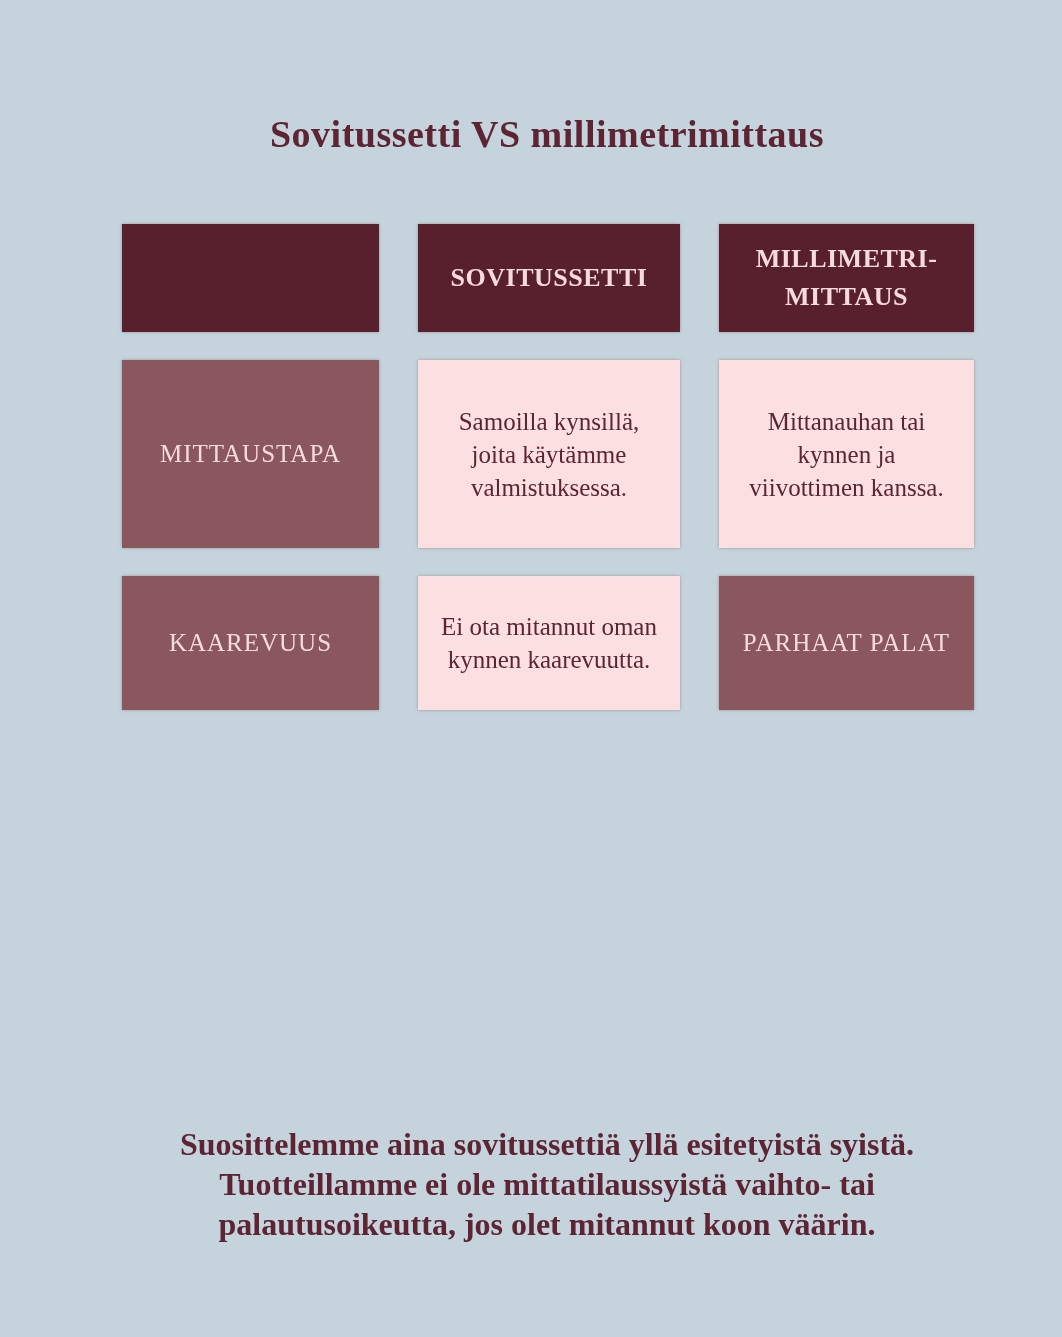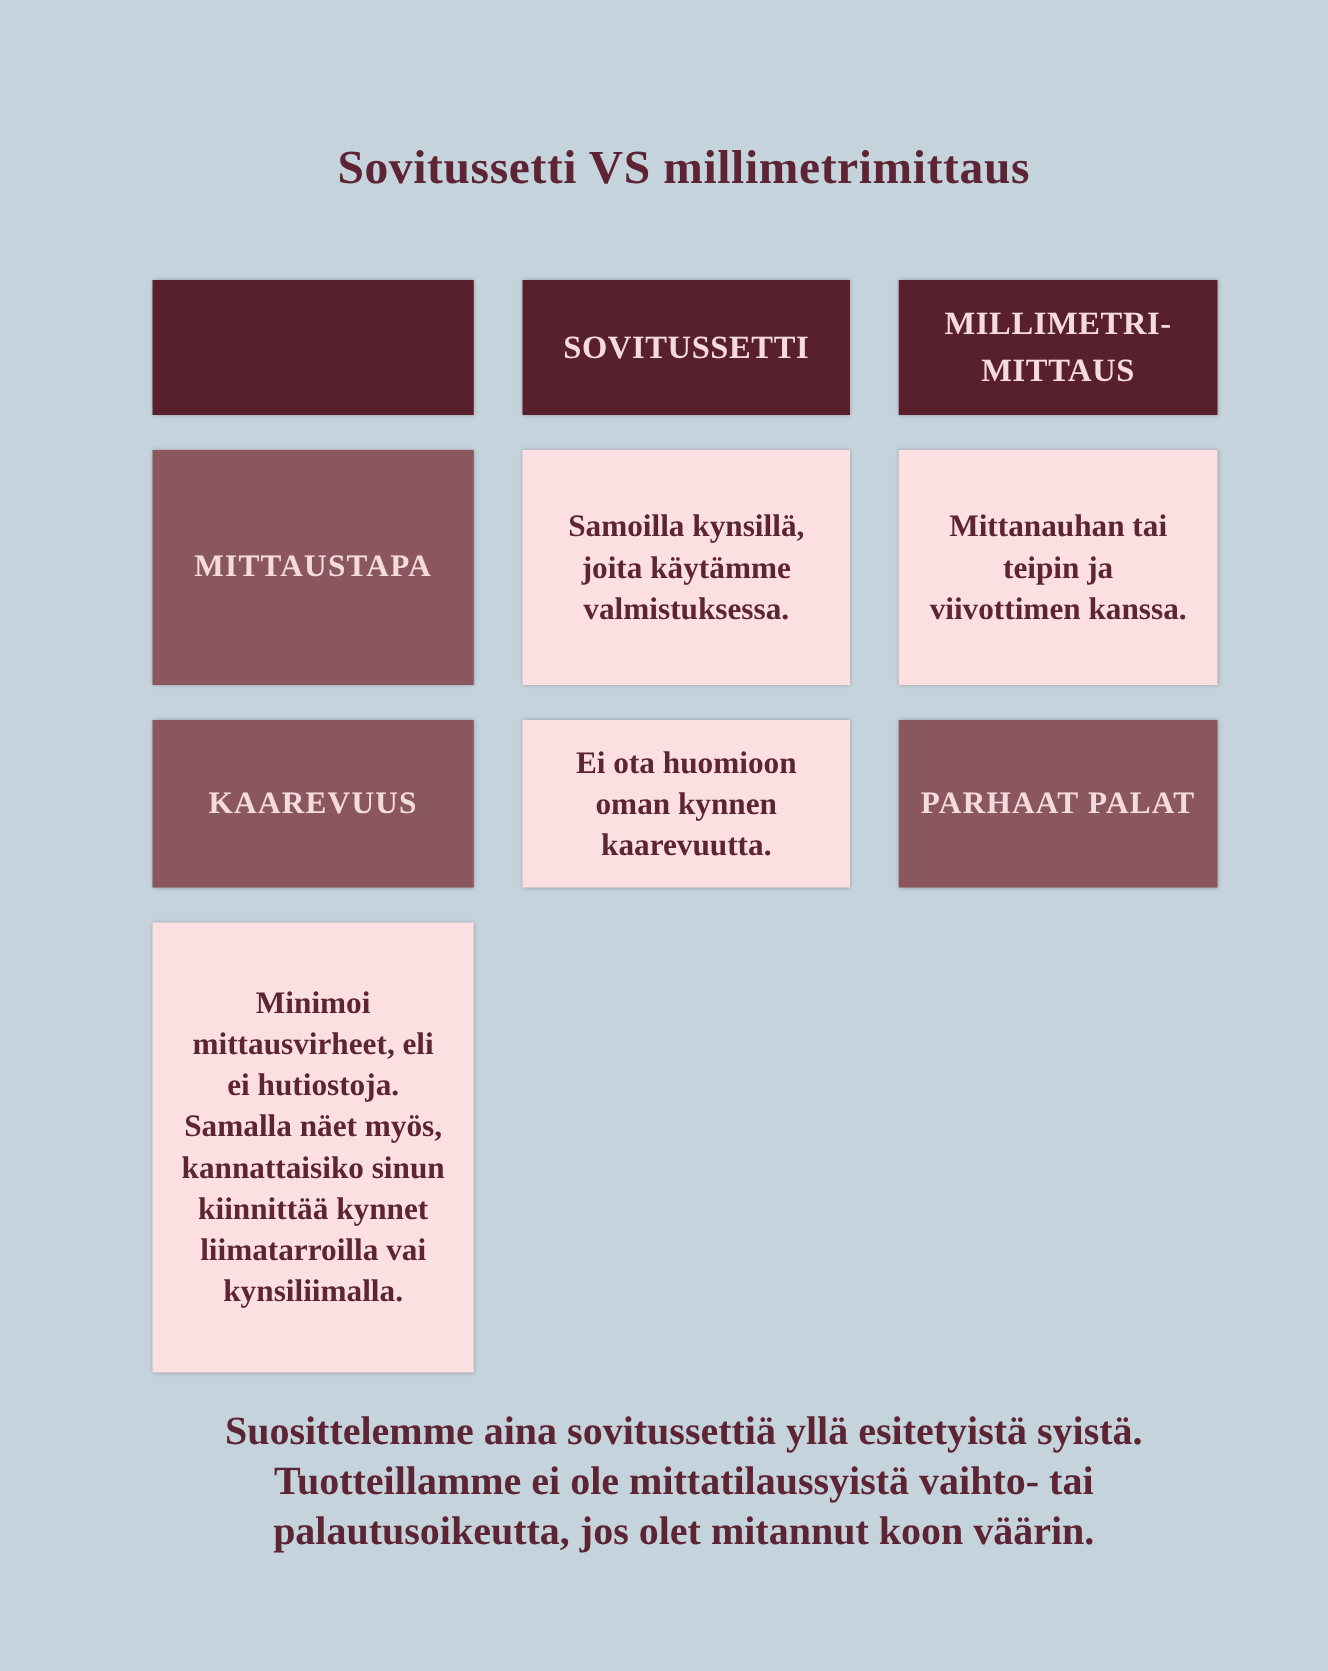--- a/index.html
+++ b/index.html
@@ -43,21 +43,20 @@
     grid-template-rows: 116px 196px 142px 368px;
     column-gap: 31px;
     row-gap: 20px;
   }
   .cell {
     display: flex;
     align-items: center;
     justify-content: center;
     text-align: center;
     box-shadow: 0 0 3px rgba(70, 30, 45, 0.35);
-    font-weight: bold;
   }
   .cell.head {
     background: var(--dark-maroon);
     color: var(--light-text);
     font-weight: 700;
     font-size: 26px;
     line-height: 38px;
     letter-spacing: 0.5px;
     padding: 0 20px;
   }
@@ -96,25 +95,24 @@
   <h1 class="title">Sovitussetti VS millimetrimittaus</h1>
 
   <div class="table">
 
     <div class="cell head"></div>
     <div class="cell head">SOVITUSSETTI</div>
     <div class="cell head">MILLIMETRI-MITTAUS</div>
 
     <div class="cell label">MITTAUSTAPA</div>
     <div class="cell content">Samoilla kynsillä, joita käytämme valmistuksessa.</div>
-    <div class="cell content">Mittanauhan tai teipin ja viivottimen kanssa.</div>
+    <div class="cell content">Mittanauhan tai kynnen ja viivottimen kanssa.</div>
 
     <div class="cell label">KAAREVUUS</div>
-    <div class="cell content">Ei ota huomioon oman kynnen kaarevuutta.</div>
+    <div class="cell content">Ei ota mitannut oman kynnen kaarevuutta.</div>
 
     <div class="cell label">PARHAAT PALAT</div>
-    <div class="cell content">Minimoi mittausvirheet, eli ei hutiostoja. Samalla näet myös, kannattaisiko sinun kiinnittää kynnet liimatarroilla vai kynsiliimalla.</div>
 
   </div>
 
   <p class="footer">Suosittelemme aina sovitussettiä yllä esitetyistä syistä. Tuotteillamme ei ole mittatilaussyistä vaihto- tai palautusoikeutta, jos olet mitannut koon väärin.</p>
 
 </div>
 
 </body></html>

